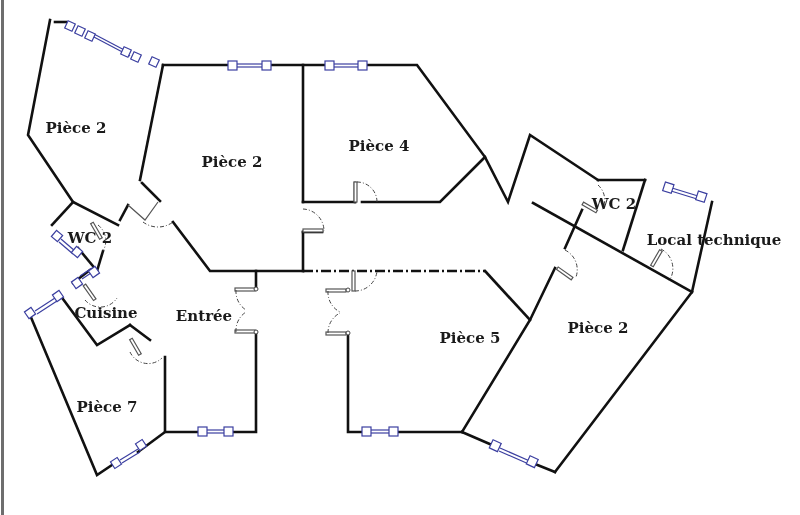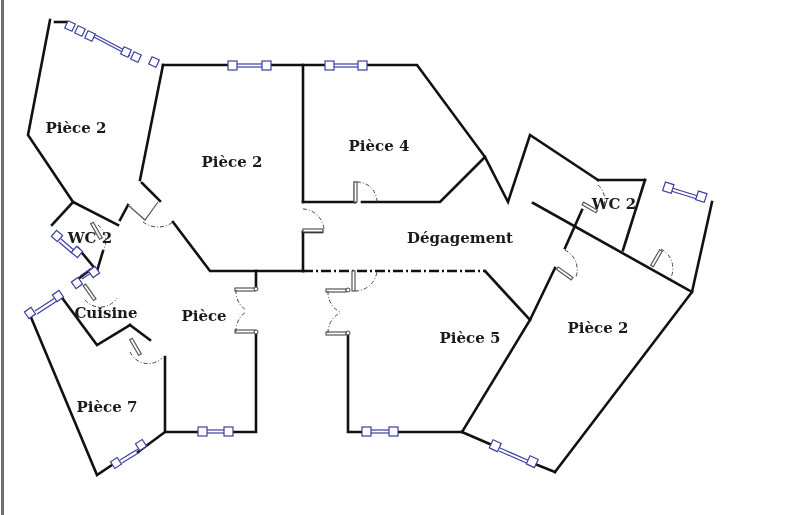--- a/index.html
+++ b/index.html
@@ -182,21 +182,21 @@
       <path class="door-arc" d="M565,250 A22,22 0 0,1 576,277"></path>
 
       <rect class="door-leaf" x="655" y="249" width="3" height="18" transform="rotate(30 656 258)"></rect>
       <path class="door-arc" d="M661,249 A22,22 0 0,1 669,281"></path>
     </g>
   </svg>
 
   <div class="room-label" style="left:76px;top:128px;">Pièce 2</div>
   <div class="room-label" style="left:232px;top:162px;">Pièce 2</div>
   <div class="room-label" style="left:379px;top:138px;margin-top:8px;">Pièce 4</div>
-  <div class="room-label" style="left:460px;top:238px;">Dégagement</div>
   <div class="room-label" style="left:614px;top:204px;">WC 2</div>
+  <div class="room-label" style="left:714px;top:240px;">Local technique</div>
   <div class="room-label" style="left:90px;top:238px;">WC 2</div>
   <div class="room-label" style="left:106px;top:313px;">Cuisine</div>
-  <div class="room-label" style="left:204px;top:316px;">Pièce</div>
+  <div class="room-label" style="left:204px;top:316px;">Entrée</div>
   <div class="room-label" style="left:107px;top:407px;">Pièce 7</div>
   <div class="room-label" style="left:434px;top:338px;margin-left:36px;">Pièce 5</div>
   <div class="room-label" style="left:598px;top:328px;">Pièce 2</div>
 </div>
 
 </body></html>

